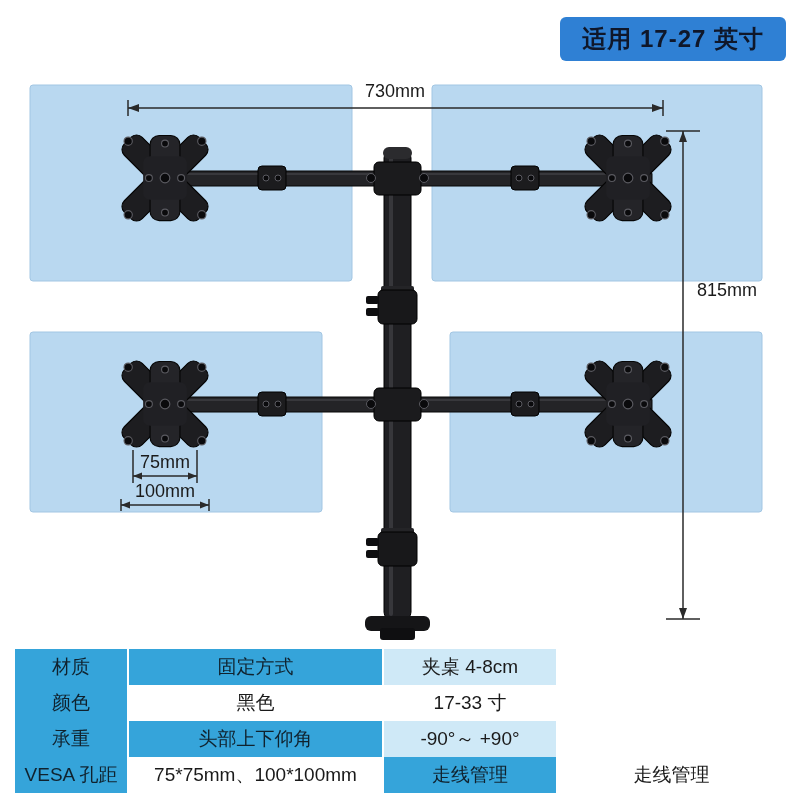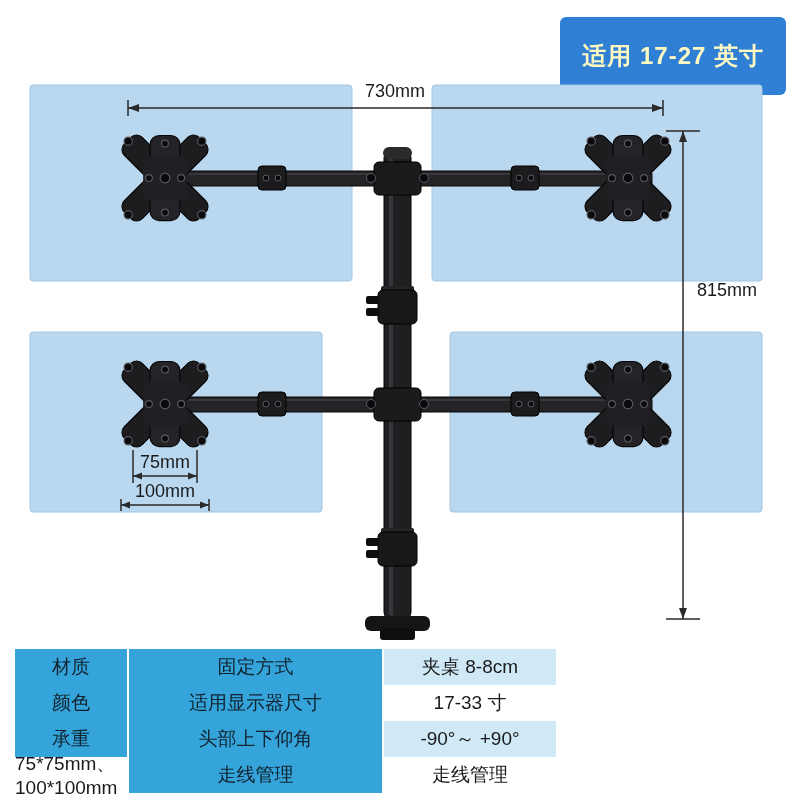--- a/index.html
+++ b/index.html
@@ -2,22 +2,22 @@
 <html><head>
 <meta charset="utf-8">
 <style>
   html,body{margin:0;padding:0;background:#fff;}
   .page{
     position:relative;width:800px;height:800px;background:#ffffff;overflow:hidden;
     font-family:"Liberation Sans","DejaVu Sans",sans-serif;color:#1a1a1a;
   }
   
   .badge{
-    position:absolute;top:17px;right:14px;background:#2f80d4;color:#fef9c3;
-    font-size:24px;font-weight:bold;padding:23px 22px;border-radius:6px;letter-spacing:1px;
+    position:absolute;top:17px;right:14px;background:#2f80d4;color:#0f172a;
+    font-size:24px;font-weight:bold;padding:6px 22px;border-radius:6px;letter-spacing:1px;
   }
   
   .illustration{position:absolute;top:0;left:0;}
   .dim-text{font-size:18px;fill:#1a1a1a;}
   .dim-line{stroke:#2a2a2a;stroke-width:1.5;}
   .dim-arrow{fill:#2a2a2a;}
   .hole{fill:#0a0a0c;stroke:#5a5a60;stroke-width:1;}
   
   .spec-table{position:absolute;left:15px;top:649px;width:770px;background:#ffffff;}
   .spec-row{display:grid;grid-template-columns:112px 253px 172px 1fr;gap:2px;margin-bottom:0;}
@@ -161,32 +161,33 @@
       <line class="dim-line" x1="121" y1="505" x2="209" y2="505"></line>
       <polygon class="dim-arrow" points="121,505 130,501.5 130,508.5"></polygon>
       <polygon class="dim-arrow" points="209,505 200,501.5 200,508.5"></polygon>
     </g>
   </svg>
 
   <div class="spec-table">
     <div class="spec-row">
       <div class="cell label">材质</div>
       <div class="cell label">固定方式</div>
-      <div class="cell v-lite">夹桌 8-8cm</div>
+      <div class="cell v-lite">夹桌 4-8cm</div>
     </div>
     <div class="spec-row">
       <div class="cell label">颜色</div>
-      <div class="cell label">适用显示器尺寸</div>
+      <div class="cell v-white">黑色</div>
       <div class="cell v-white">17-33 寸</div>
     </div>
     <div class="spec-row">
       <div class="cell label">承重</div>
       <div class="cell label">头部上下仰角</div>
       <div class="cell v-lite">-90°～ +90°</div>
     </div>
     <div class="spec-row">
+      <div class="cell label">VESA 孔距</div>
       <div class="cell v-white">75*75mm、100*100mm</div>
       <div class="cell label">走线管理</div>
       <div class="cell v-white">走线管理</div>
     </div>
   </div>
 
 </div>
 
 </body></html>

